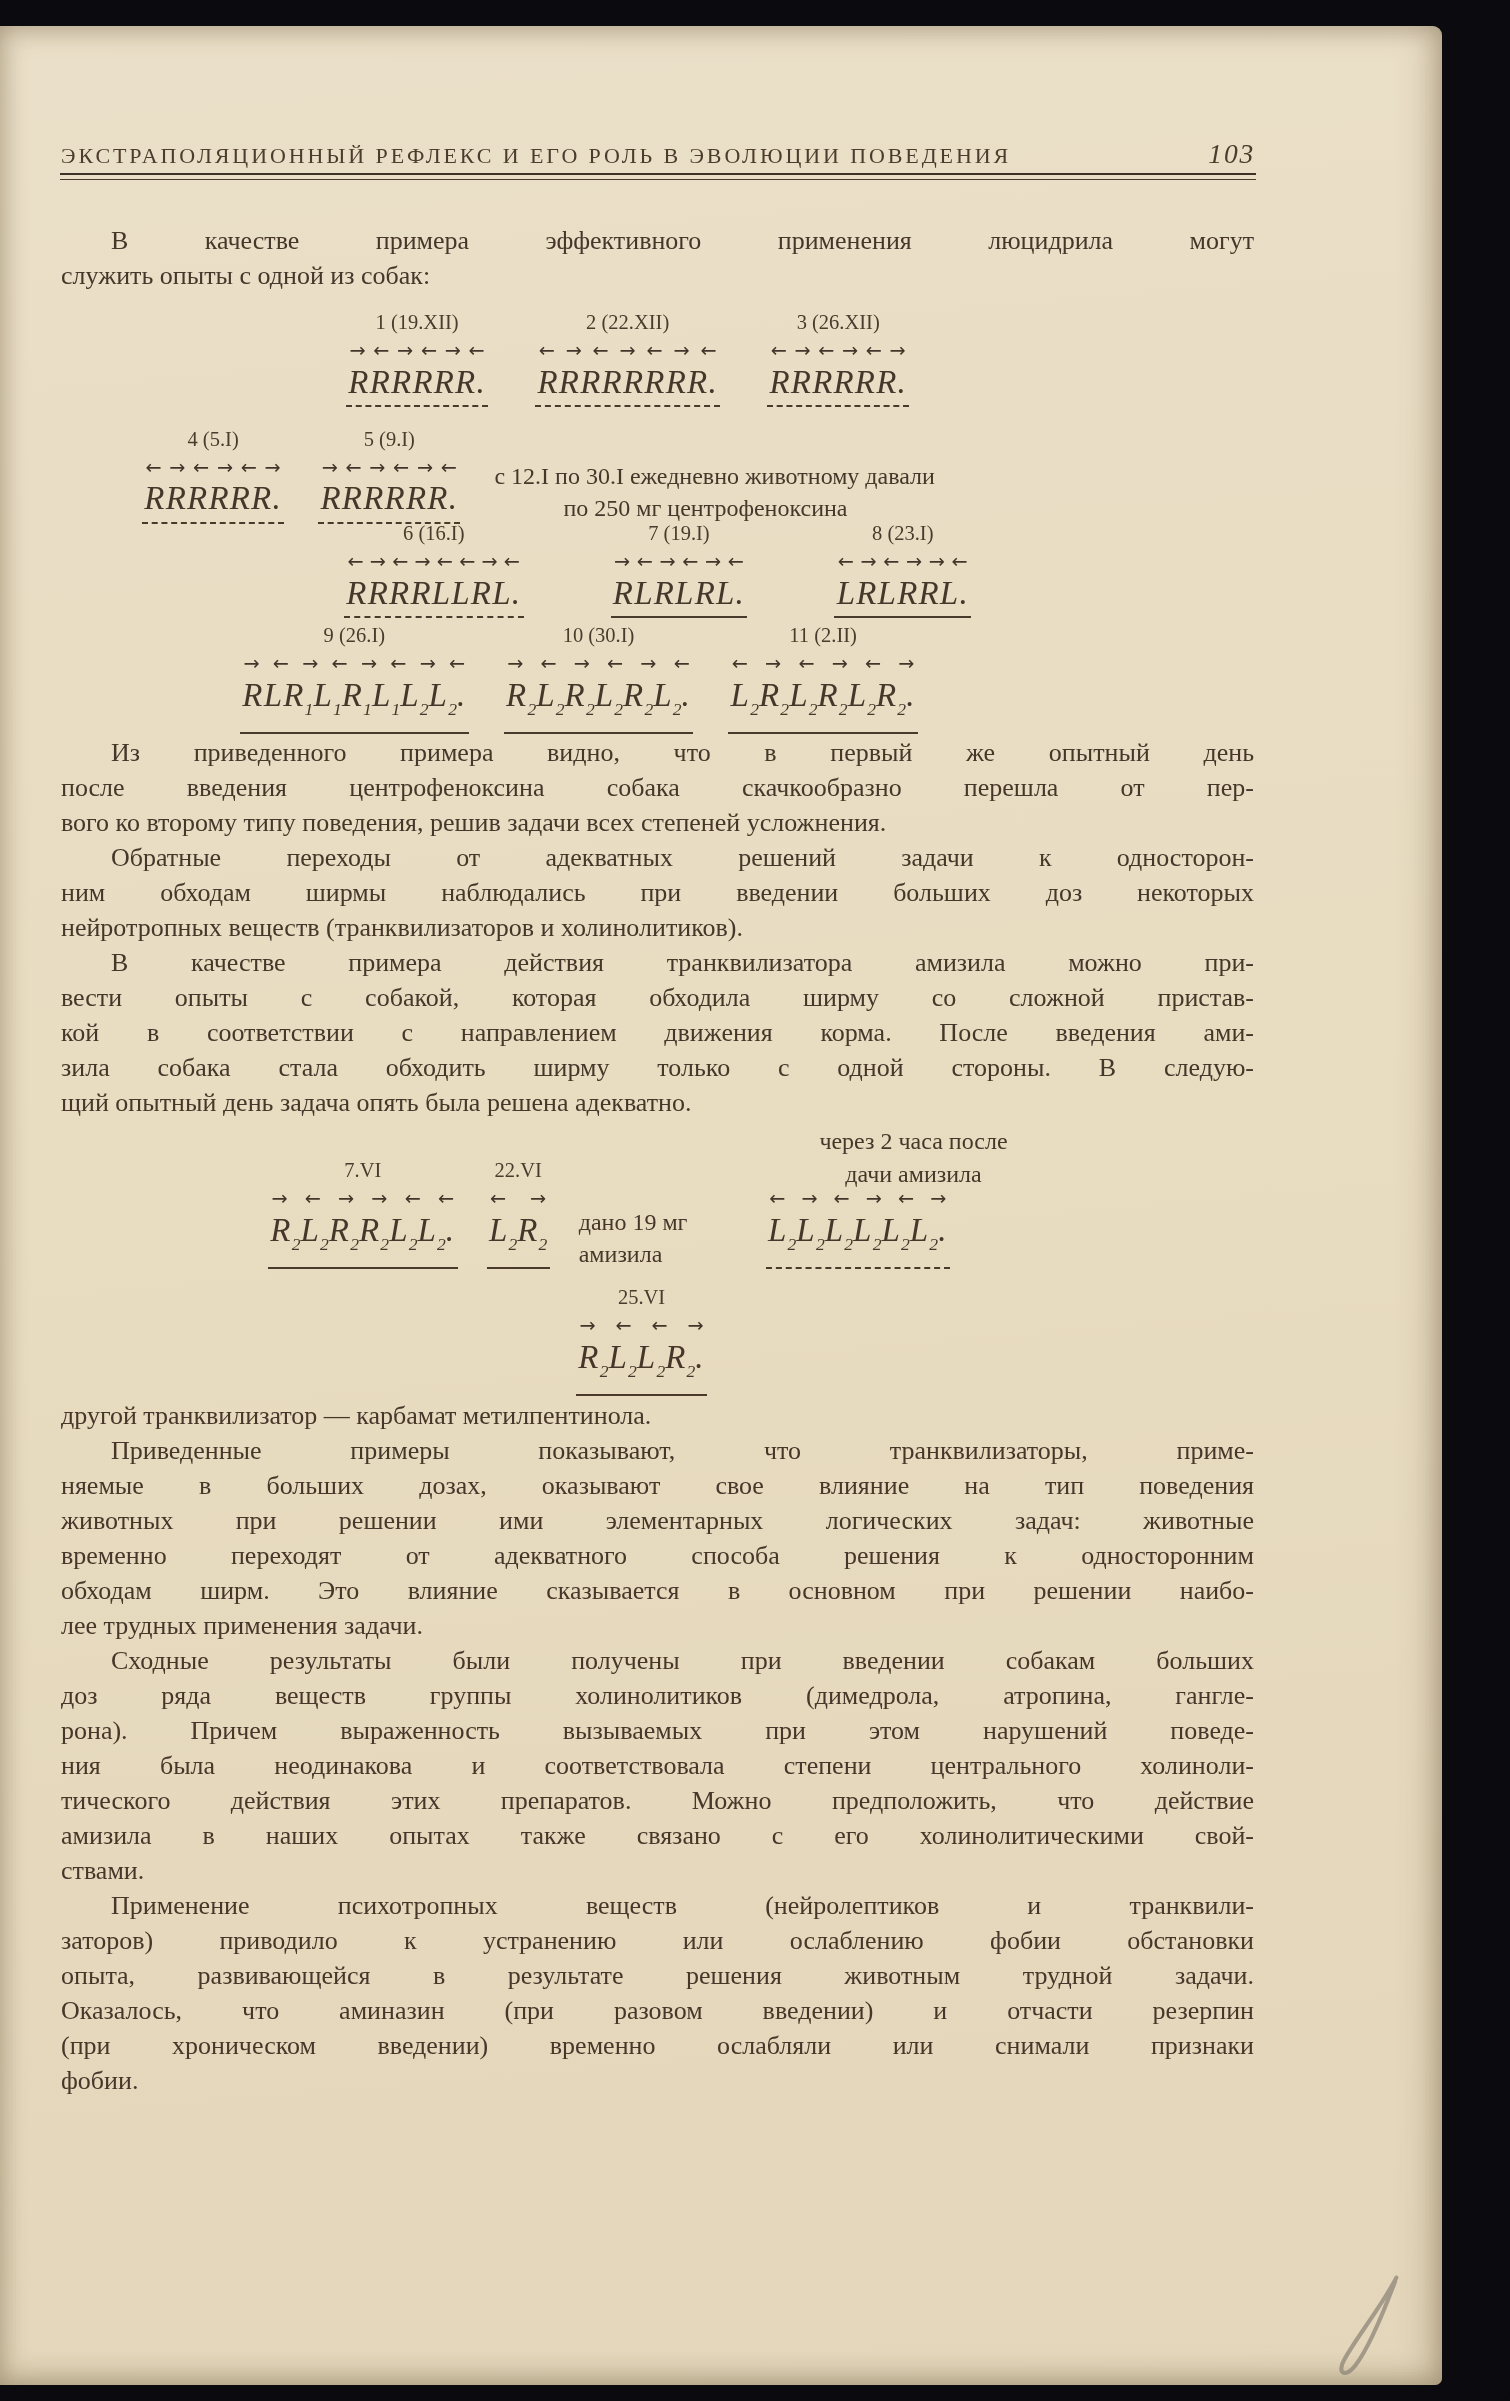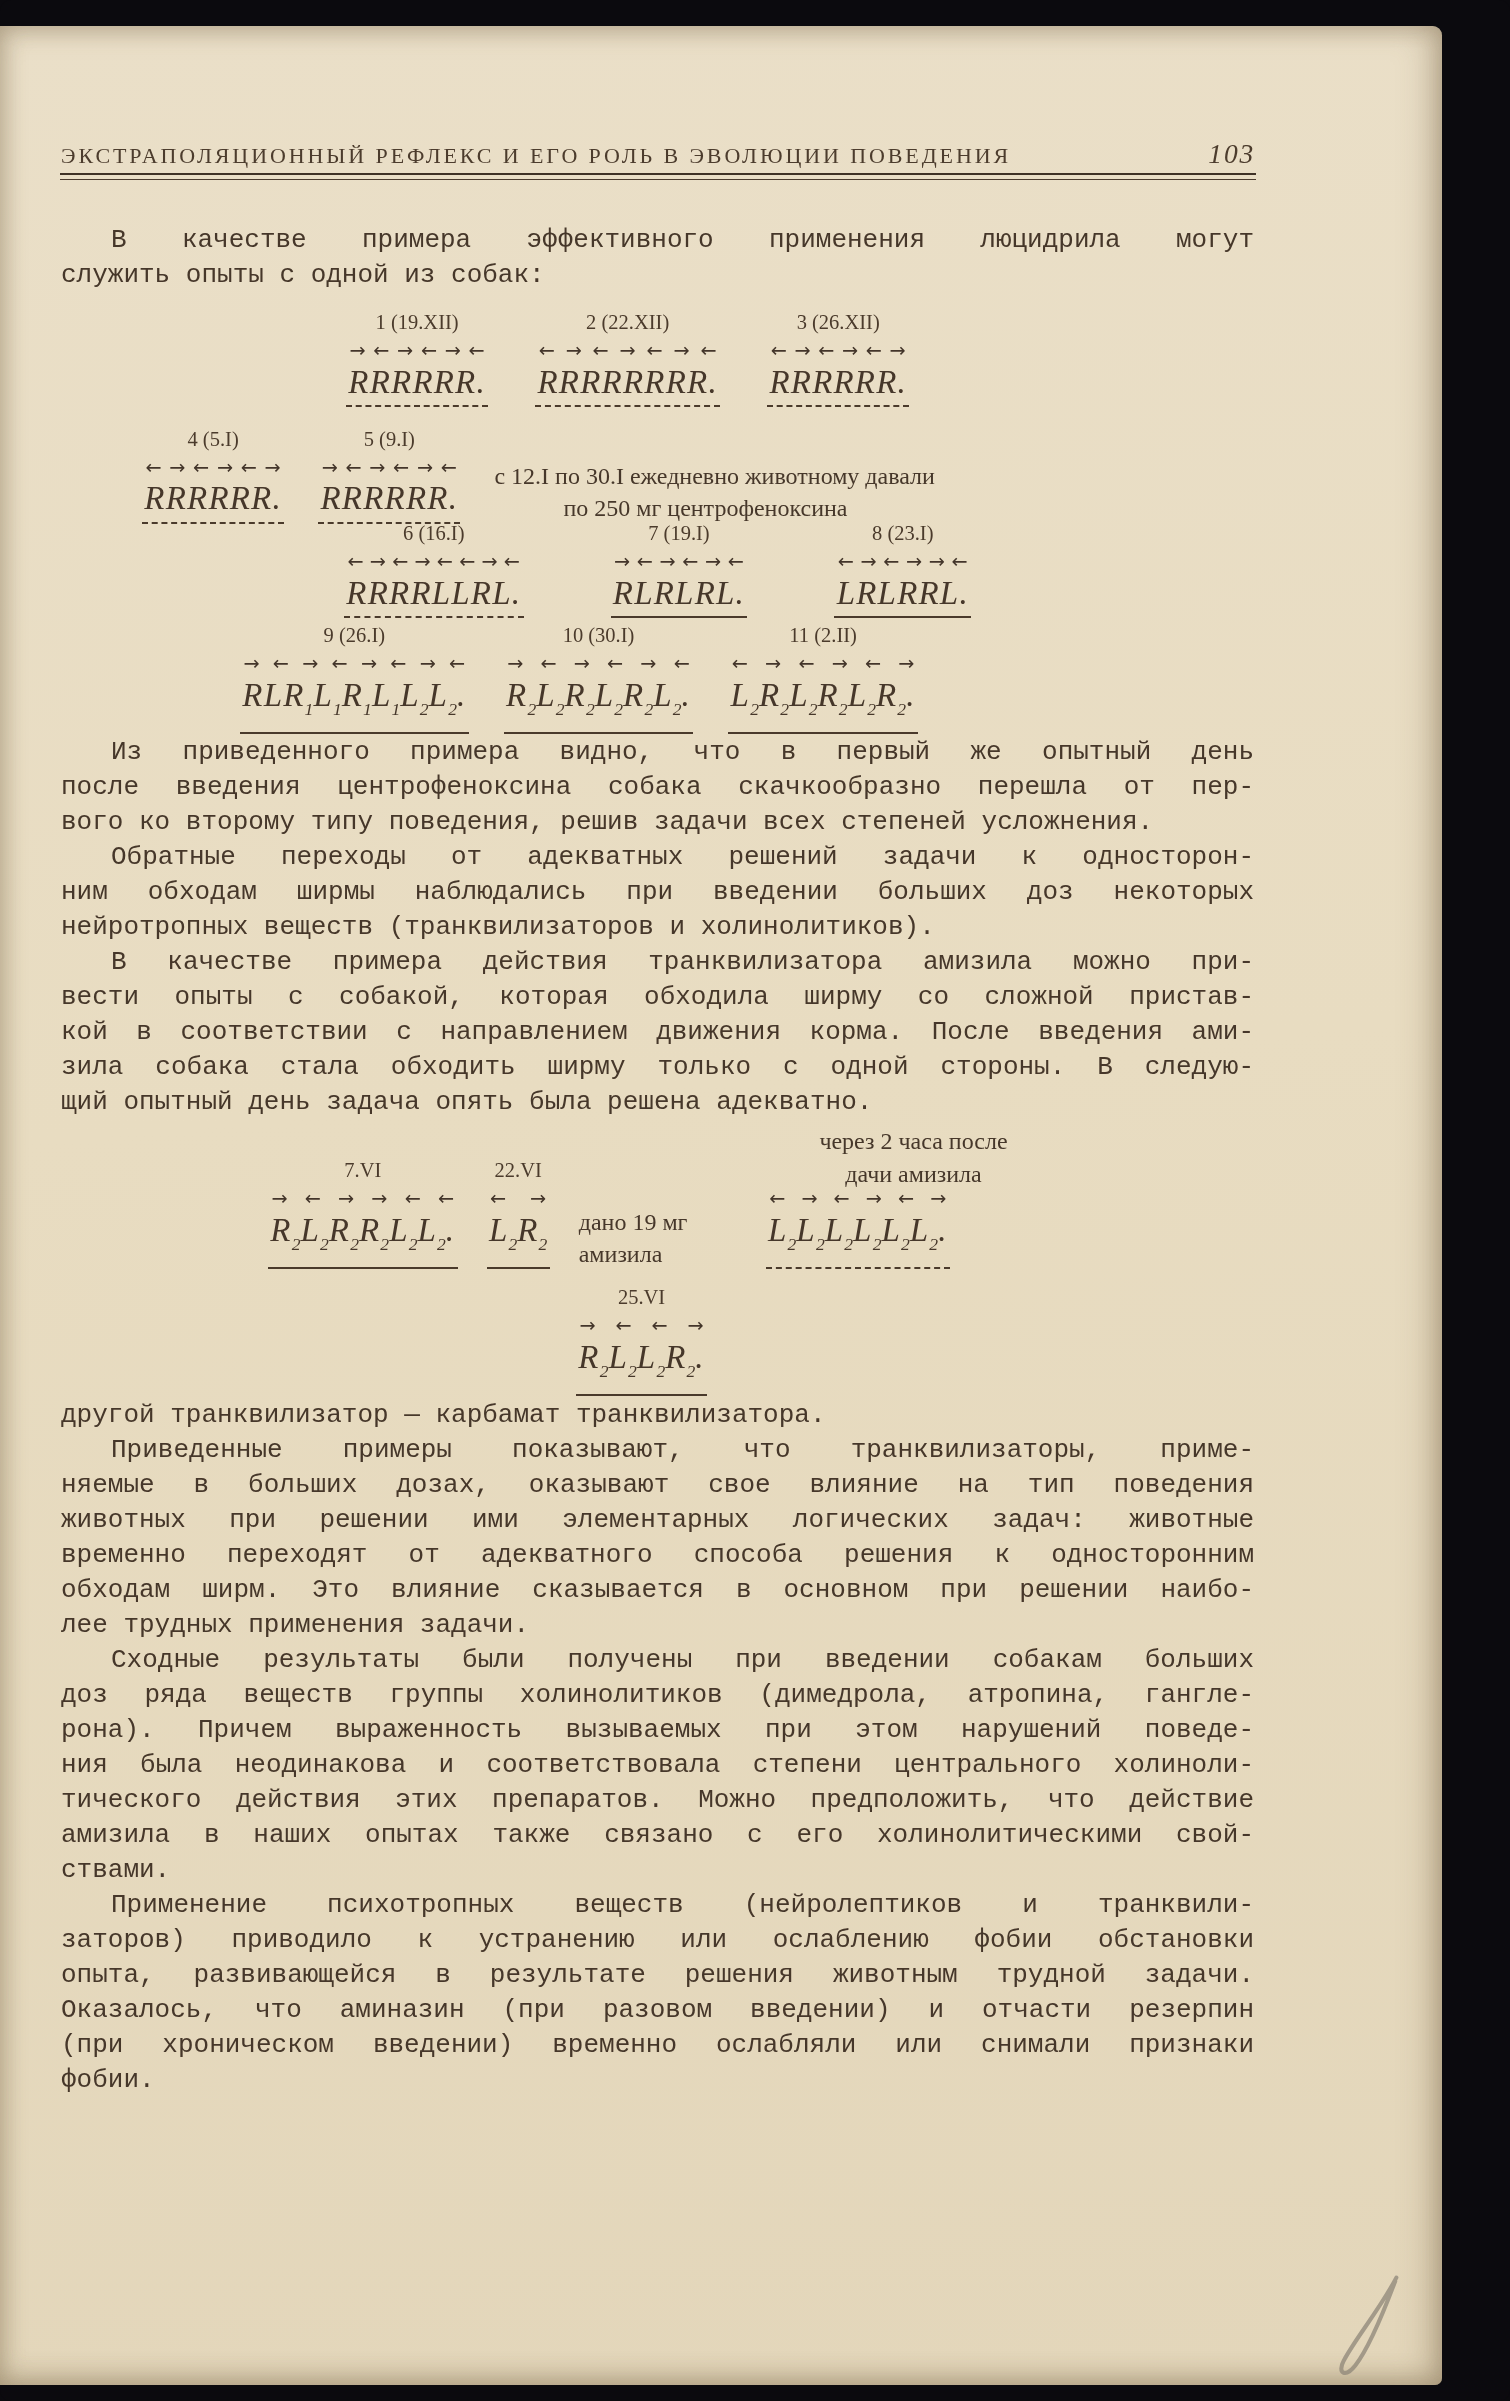--- a/index.html
+++ b/index.html
@@ -11,21 +11,21 @@
         box-shadow:inset -13px 0 32px rgba(110,90,60,.28), inset 0 -8.2px 23.4px rgba(110,90,60,.22),
                    inset 8.2px 0 23.4px rgba(110,90,60,.12), inset 0 5.9px 17.6px rgba(110,90,60,.10);}
   .hdr{position:absolute;left:61px;top:112px;width:1194px;display:flex;justify-content:space-between;
        align-items:baseline;color:#4c3c2d;}
   .hdr .title{font-size:22px;letter-spacing:2.9px;white-space:nowrap;}
   .hdr .pnum{font-size:27.5px;letter-spacing:1.8px;font-style:italic;}
   .rule{position:absolute;left:60px;top:147px;width:1196px;height:4.1px;
         border-top:2.3px solid #3f3226;border-bottom:1.2px solid #4a3b2e;}
   .sec{position:absolute;color:#46372a;}
   .para-sec{left:61px;width:1193px;font-size:26px;line-height:35px;}
-  .line{text-align:left;font-family:Liberation Mono, monospace;}
+  .line{text-align:left;}
   .jf{text-align:justify;text-align-last:justify;}
   .ind{text-indent:50px;}
   .seq-row{display:flex;align-items:flex-end;}
   .rowA{left:346px;top:283px;gap:47px;}
   .rowB{left:142px;top:385px;gap:34px;}
   .rowC{left:344px;top:494px;gap:87px;}
   .rowD{left:240px;top:596px;gap:35px;}
   .seq{display:inline-block;text-align:center;}
   .seq-label{font-size:20.5px;line-height:27px;min-height:30px;color:#4b3b2c;white-space:nowrap;}
   .seq-arrows{display:flex;justify-content:space-between;padding:0 3.5px;
@@ -280,21 +280,21 @@
       <div class="amz-follow" id="amz-follow"><div class="seq"><div class="seq-label">25.VI</div><div class="seq-arrows">
               <span class="arrow">→</span>
               <span class="arrow">←</span>
               <span class="arrow">←</span>
               <span class="arrow">→</span>
             </div><div class="seq-letters ul-solid"><span class="tok">R<span class="sub">2</span></span><span class="tok">L<span class="sub">2</span></span><span class="tok">L<span class="sub">2</span></span><span class="tok">R<span class="sub">2</span></span><span class="punct">.</span></div></div></div>
     </div>
 
     <div class="sec para-sec" style="top:1372px" id="block2">
         <div class="para">
-          <div class="line">другой транквилизатор — карбамат транквилизатора.</div>
+          <div class="line">другой транквилизатор — карбамат метилпентинола.</div>
         </div>
         <div class="para">
           <div class="line jf ind">Приведенные примеры показывают, что транквилизаторы, приме-</div>
           <div class="line jf">няемые в больших дозах, оказывают свое влияние на тип поведения</div>
           <div class="line jf">животных при решении ими элементарных логических задач: животные</div>
           <div class="line jf">временно переходят от адекватного способа решения к односторонним</div>
           <div class="line jf">обходам ширм. Это влияние сказывается в основном при решении наибо-</div>
           <div class="line">лее трудных применения задачи.</div>
         </div>
         <div class="para">

